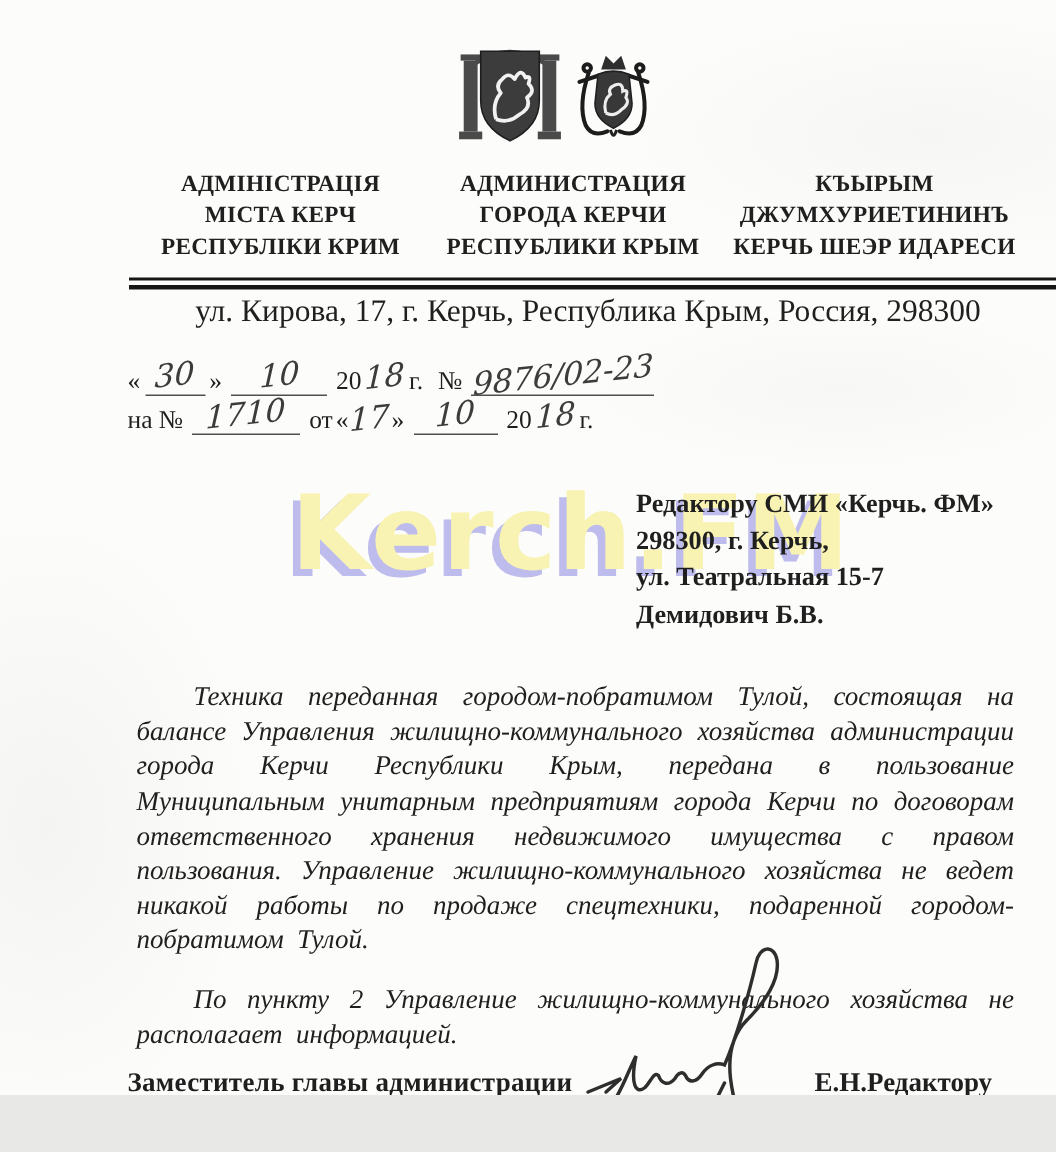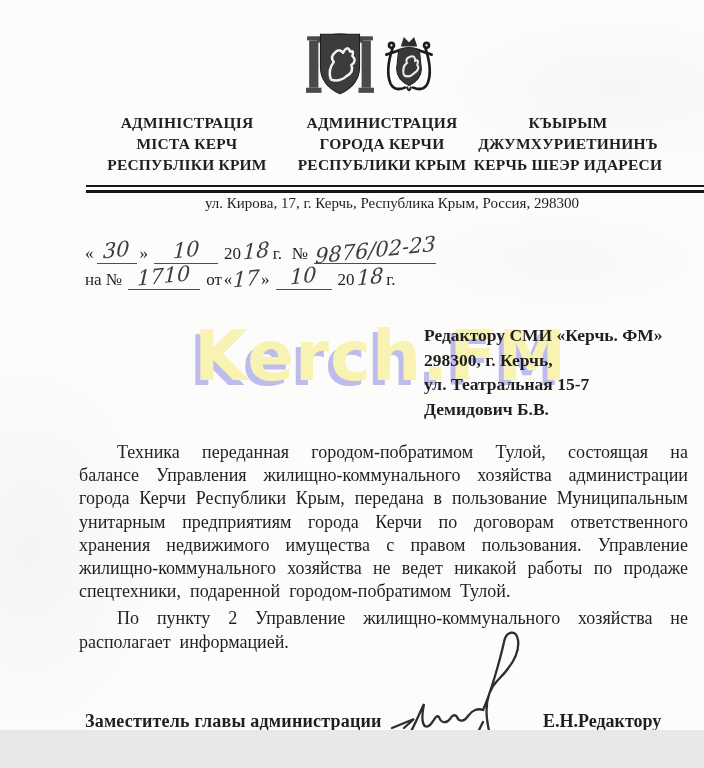--- a/index.html
+++ b/index.html
@@ -12,25 +12,25 @@
       radial-gradient(ellipse 200px 300px at 30px 550px, rgba(0,0,0,0.03), transparent 70%),
       radial-gradient(ellipse 250px 80px at 560px 260px, rgba(0,0,0,0.02), transparent 70%);
     color:var(--ink,#1f1f1f);
   }
   .abs{position:absolute;}
   
   .emblems{top:26px;left:306px;width:140px;height:74px;display:flex;align-items:flex-start;gap:4px;}
   .org{top:112px;text-align:center;font-weight:bold;font-size:15.5px;line-height:21px;letter-spacing:.2px;}
   .org-left{left:93px;width:188px;}
   .org-center{left:288px;width:188px;}
-  .org-right{left:451px;width:234px;}
+  .org-right{left:466px;width:234px;}
   .rule{top:185px;left:86px;width:618px;height:9px;}
   .rule .bar1{height:2px;background:var(--rule,#161616);}
   .rule .bar2{height:3.5px;background:var(--rule,#161616);margin-top:2.5px;}
-  .addr{left:86px;width:612px;text-align:center;font-size:15px;}
+  .addr{left:86px;width:612px;text-align:center;font-size:21px;}
   .addr1{top:195px;}
   .addr2{top:216px;}
   
   .ref-line{left:84px;font-size:17px;white-space:nowrap;display:flex;align-items:flex-end;height:24px;}
   .ref1{top:240px;}
   .ref2{top:266px;}
   .blank{display:inline-block;border-bottom:1.6px solid #4f4f4f;text-align:center;height:22px;margin:0 5px;}
   .w36{width:40px;margin:0 2px;}
   .w64{width:64px;}
   .w75{width:72px;}
@@ -48,21 +48,21 @@
   .watermark{
     top:316px;left:194px;z-index:1;
     font-family:"DejaVu Sans", sans-serif;font-weight:bold;font-size:69px;letter-spacing:1px;
     color:var(--watermark-fill,#f8f3b2);
     text-shadow:-5px 5px 0 var(--watermark-shadow,#bdbcec);
   }
   
   .addressee{top:323px;left:424px;z-index:2;font-weight:bold;font-size:17.5px;line-height:24.5px;}
   
   .body{top:437px;left:75px;width:617px;z-index:2;font-size:18px;line-height:23.2px;text-align:justify;word-spacing:4.5px;}
-  .body p{margin:4px;text-indent:38px;}
+  .body p{margin:16px;text-indent:38px;font-style:italic;}
   
   .sig-autograph{top:628px;left:384px;width:178px;height:140px;z-index:3;}
   .sig-title{top:711px;left:85px;font-weight:bold;font-size:18px;letter-spacing:.2px;}
   .sig-name{top:711px;left:543px;font-weight:bold;font-size:18px;}
   .footer{top:744px;left:72px;font-size:11.5px;color:var(--muted,#8f8f8f);letter-spacing:.3px;}
 </style>
 </head>
 <body>
 
 <div class="page">

